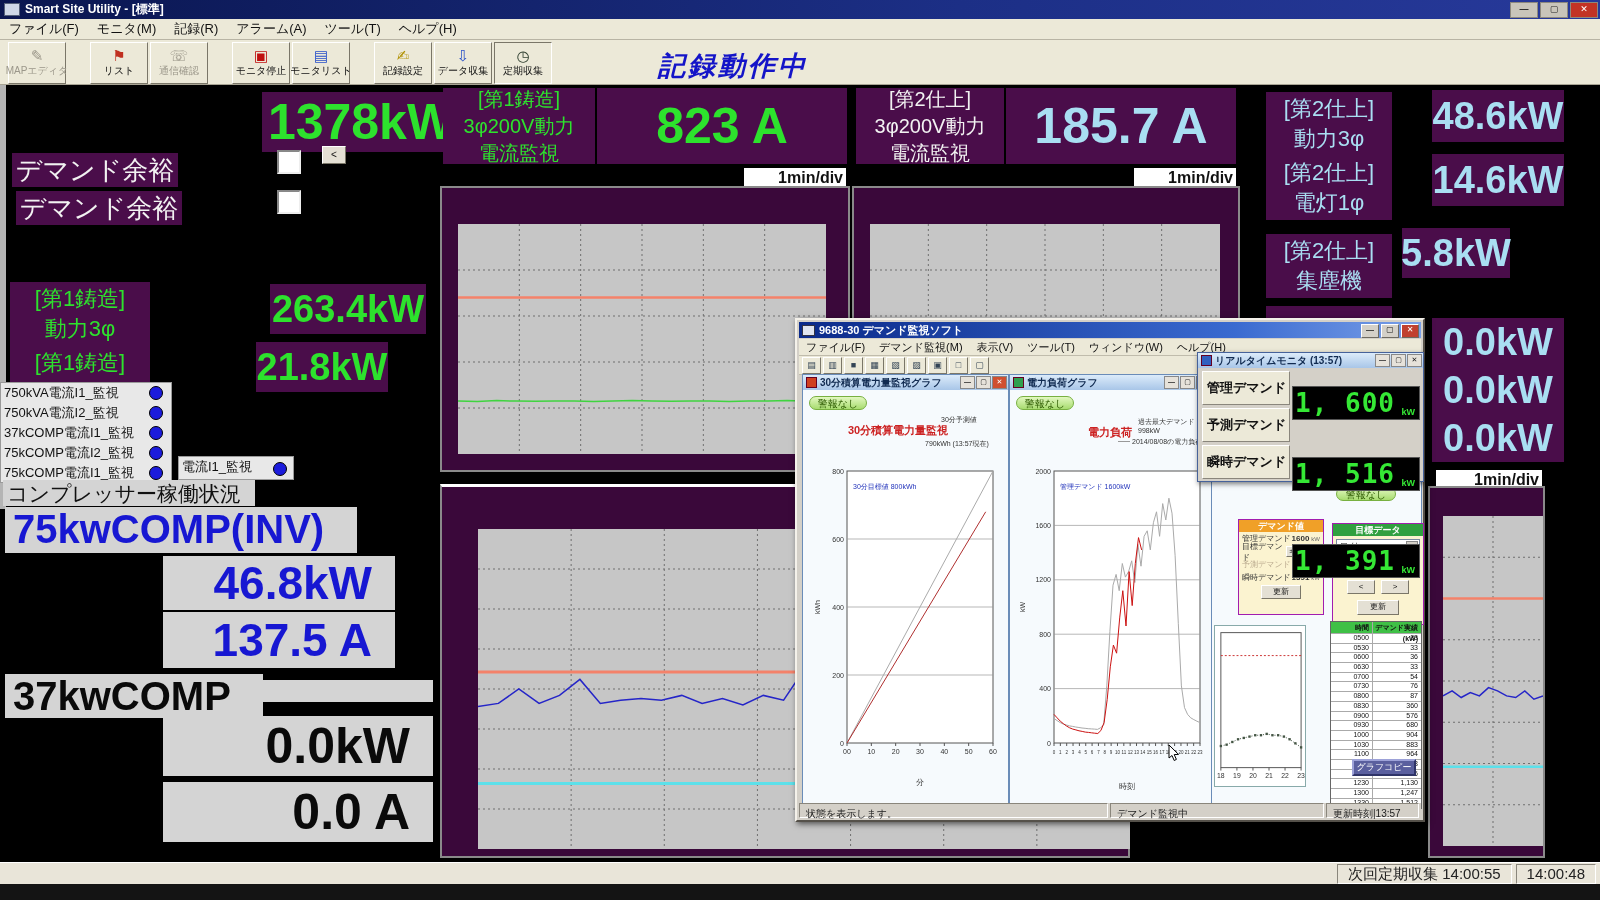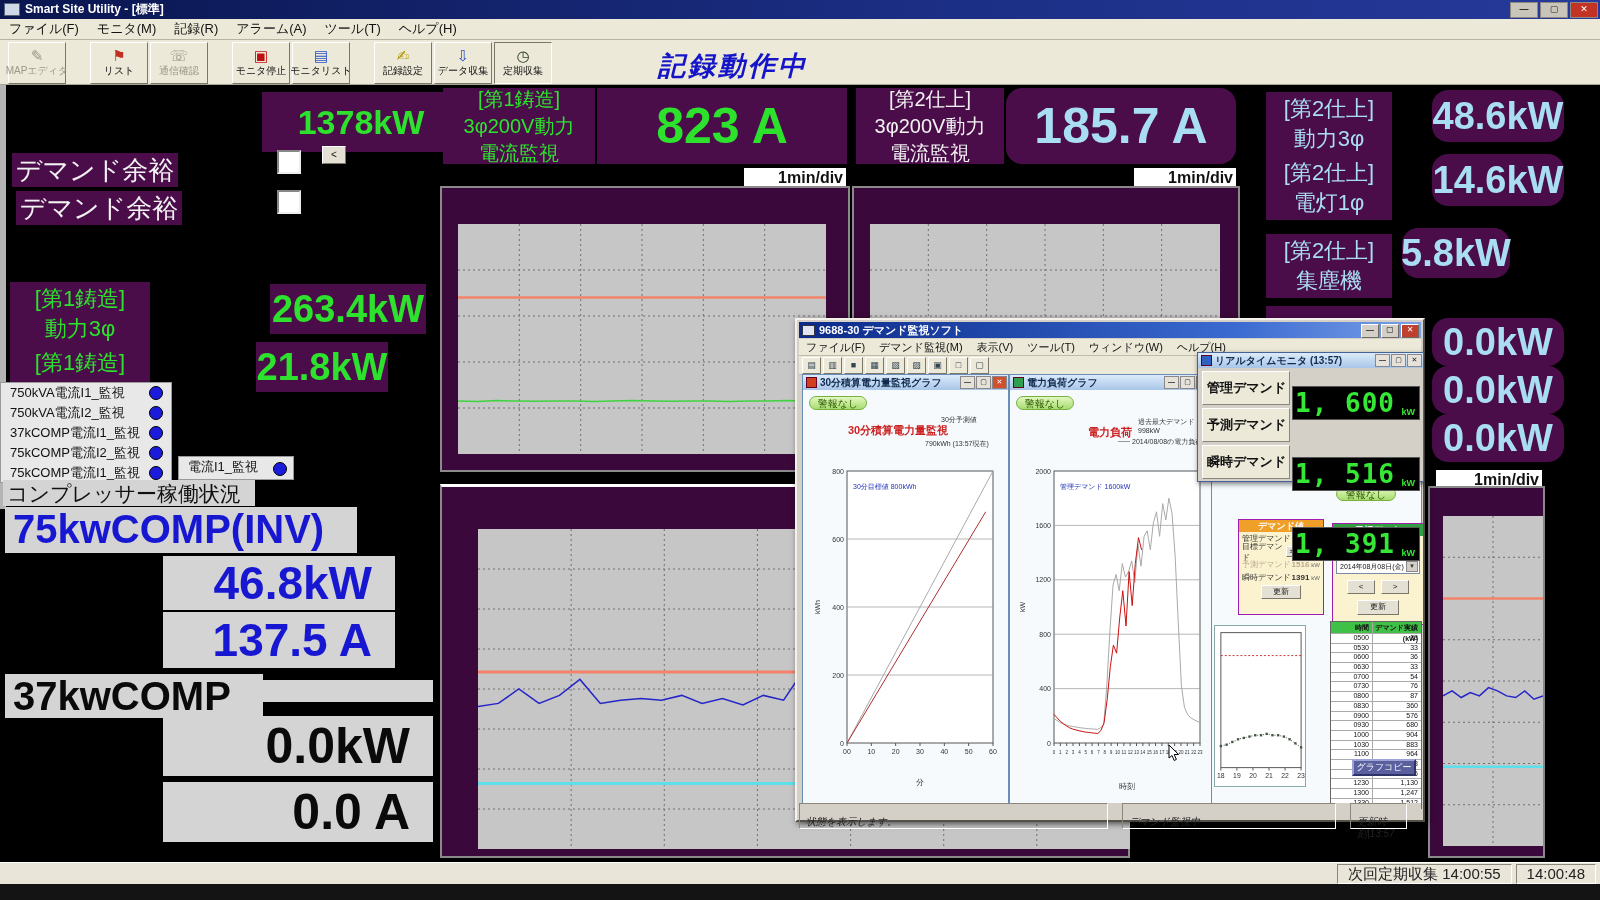--- a/index.html
+++ b/index.html
@@ -23,51 +23,51 @@
         border-color:#fff #7a7668 #7a7668 #fff;display:flex;flex-direction:column;align-items:center;justify-content:center;}
   .tbtn .tglyph{font-size:15px;line-height:16px;}
   .tbtn .tlabel{font-size:10px;color:#111;white-space:nowrap;}
   .tbtn.disabled .tlabel{color:#9b978a;}
   .tbtn.pressed{border-color:#7a7668 #fff #fff #7a7668;background:#e2deceF;}
   .tgap{width:22px;height:40px;}
   .recording{color:#1414c8;font-size:27px;font-weight:bold;font-style:italic;letter-spacing:3px;}
   
   .plabel{background:#4a0d4a;text-align:center;display:flex;flex-direction:column;justify-content:center;}
   .pval{background:#4a0d4a;display:flex;align-items:center;justify-content:center;font-weight:bold;}
-  .green{color:#2de22d;} .pink{color:#f29a9a;} .white{color:#f2f2f2;} .cyan{color:#a9def2;border-radius:16px;}
+  .green{color:#2de22d;} .pink{color:#f29a9a;} .white{color:#f2f2f2;} .cyan{color:#a9def2;}
   .scale{background:#fff;color:#111;font-size:16px;font-weight:bold;text-align:right;padding-right:3px;line-height:20px;}
   .chartframe{background:#3a083a;border:2px solid #8a8a8a;}
   .plot{background:#c6c6c6;}
   
   .graybg{background:#d4d4d4;}
   .bluetxt{color:#1717d2;font-weight:bold;}
   .blacktxt{color:#0a0a0a;font-weight:bold;}
   .rightnum{display:flex;align-items:center;justify-content:flex-end;padding-right:23px;}
   
   .mlist{background:#e8e8e8;border:1px solid #9a9a9a;}
-  .mrow{height:20px;display:flex;align-items:center;font-size:13px;color:#111;padding-left:9px;position:relative;}
+  .mrow{height:20px;display:flex;align-items:center;font-size:13px;color:#111;padding-left:3px;position:relative;}
   .dot{width:12px;height:12px;border-radius:50%;background:#1b1bdc;border:1px solid #000;position:absolute;right:8px;top:3px;}
   
   .overlay{left:795px;top:318px;width:630px;height:504px;background:#d4d0c8;
            border:2px solid;border-color:#f4f1ea #55514a #55514a #f4f1ea;box-shadow:2px 2px 6px rgba(0,0,0,.6);}
   .otitle{left:2px;top:2px;right:2px;height:16px;background:linear-gradient(90deg,#0b2a8a,#3a6ad0 70%,#7aa0e8);
           color:#fff;font-size:11px;font-weight:bold;display:flex;align-items:center;padding-left:3px;position:absolute;}
   .otitle .appicon{width:11px;height:9px;background:#e0e4f0;border:1px solid #334;margin-right:4px;}
   .obtn{width:16px;height:12px;background:#d4d0c8;border:1px solid;border-color:#fff #6e6a60 #6e6a60 #fff;
         font-size:8px;line-height:10px;text-align:center;color:#111;}
   .obtn.close{background:#c04030;color:#fff;}
   .omenu{left:2px;top:19px;right:2px;height:16px;background:#ece9d8;font-size:11px;color:#111;
          display:flex;align-items:center;position:absolute;border-bottom:1px solid #c0bcac;}
   .omenu span{padding:1px 7px;}
   .otools{left:2px;top:36px;right:2px;height:18px;background:#ece9d8;display:flex;align-items:center;gap:2px;
           padding-left:3px;position:absolute;border-bottom:1px solid #c0bcac;}
   .oico{width:17px;height:15px;background:#ece9d8;border:1px solid;border-color:#fff #7a7668 #7a7668 #fff;
         font-size:9px;line-height:14px;text-align:center;color:#345;}
   .ostatus{left:2px;bottom:2px;right:2px;height:15px;background:#d4d0c8;display:flex;font-size:10px;color:#222;position:absolute;}
-  .oscell{border:1px solid;border-color:#8a867c #fff #fff #8a867c;margin-right:14px;padding:12px 6px;line-height:12px;font-style:italic;}
+  .oscell{border:1px solid;border-color:#8a867c #fff #fff #8a867c;margin-right:2px;padding:4px 6px;line-height:12px;}
   
   .child{position:absolute;background:#f6fafd;border:1px solid #6a8cb8;}
   .ctitle{height:15px;background:linear-gradient(180deg,#dcebfa,#a8c6e8);display:flex;align-items:center;
           font-size:10px;color:#102a50;font-weight:bold;padding-left:3px;position:relative;}
   .ctitle .cicon{width:9px;height:9px;background:#d04020;border:1px solid #602;margin-right:3px;}
   .cbtns{position:absolute;right:1px;top:1px;display:flex;gap:1px;}
   .cbtn{width:13px;height:11px;background:#e6e2da;border:1px solid #888;font-size:7px;line-height:9px;text-align:center;color:#222;}
   .cbtn.close{background:#d05030;color:#fff;}
   .pill{background:linear-gradient(180deg,#e2f8c0,#a8dc70);border:1px solid #78b040;border-radius:8px;
         color:#2d5a00;font-size:10px;text-align:center;line-height:14px;}
@@ -166,21 +166,21 @@
       </div>
       <div class="tbtn pressed">
         <span class="tglyph" style="color: rgb(48, 64, 48);">◷</span>
         <span class="tlabel">定期収集</span>
       </div>
     </div>
   <div class="p recording" style="left:658px;top:48px;">記録動作中</div>
 
   <div class="p" style="left:0;top:85px;width:6px;height:424px;background:#b4b4b4;"></div>
 
-  <div class="p pval green" style="left:262px;top:92px;width:198px;height:60px;font-size:34px;">1378kW</div>
+  <div class="p pval green" style="left:262px;top:92px;width:198px;height:60px;font-size:50px;">1378kW</div>
   <div class="p" style="left:277px;top:150px;width:24px;height:24px;background:#fff;border:2px solid;border-color:#888 #eee #eee #888;"></div>
   <div class="p sbtn" style="left:322px;top:146px;width:24px;height:18px;line-height:16px;font-size:10px;">&lt;</div>
   <div class="p" style="left:277px;top:190px;width:24px;height:24px;background:#fff;border:2px solid;border-color:#888 #eee #eee #888;"></div>
   <div class="p plabel" style="left:12px;top:153px;width:166px;height:34px;">
     <span class="white" style="font-size:26px;">デマンド余裕</span>
   </div>
   <div class="p plabel" style="left:16px;top:191px;width:166px;height:34px;">
     <span class="white" style="font-size:26px;">デマンド余裕</span>
   </div>
 
@@ -686,21 +686,21 @@
         <div class="p rtrow-val" style="left: 94px; top: 18px; width: 128px; height: 34px;">
           <span class="digital">1, 600</span>
           <span class="unit">kW</span>
         </div>
         <div class="p rtrow-label" style="left: 4px; top: 55px; width: 88px; height: 34px;">予測デマンド</div>
         <div class="p rtrow-val" style="left: 94px; top: 55px; width: 128px; height: 34px;">
           <span class="digital">1, 516</span>
           <span class="unit">kW</span>
         </div>
         <div class="p rtrow-label" style="left: 4px; top: 92px; width: 88px; height: 34px;">瞬時デマンド</div>
-        <div class="p rtrow-val" style="left: 94px; top: 91px; width: 128px; height: 34px;">
+        <div class="p rtrow-val" style="left: 94px; top: 108px; width: 128px; height: 34px;">
           <span class="digital">1, 391</span>
           <span class="unit">kW</span>
         </div>
       </div>
   </div>
 
   <svg class="p" style="left:1168px;top:745px;" width="14" height="18">
     <polygon points="1,0 1,13 4,10.5 6.2,15.5 8.4,14.4 6.2,9.6 10.5,9.4" fill="#fff" stroke="#000" stroke-width="1"></polygon>
   </svg>
 

